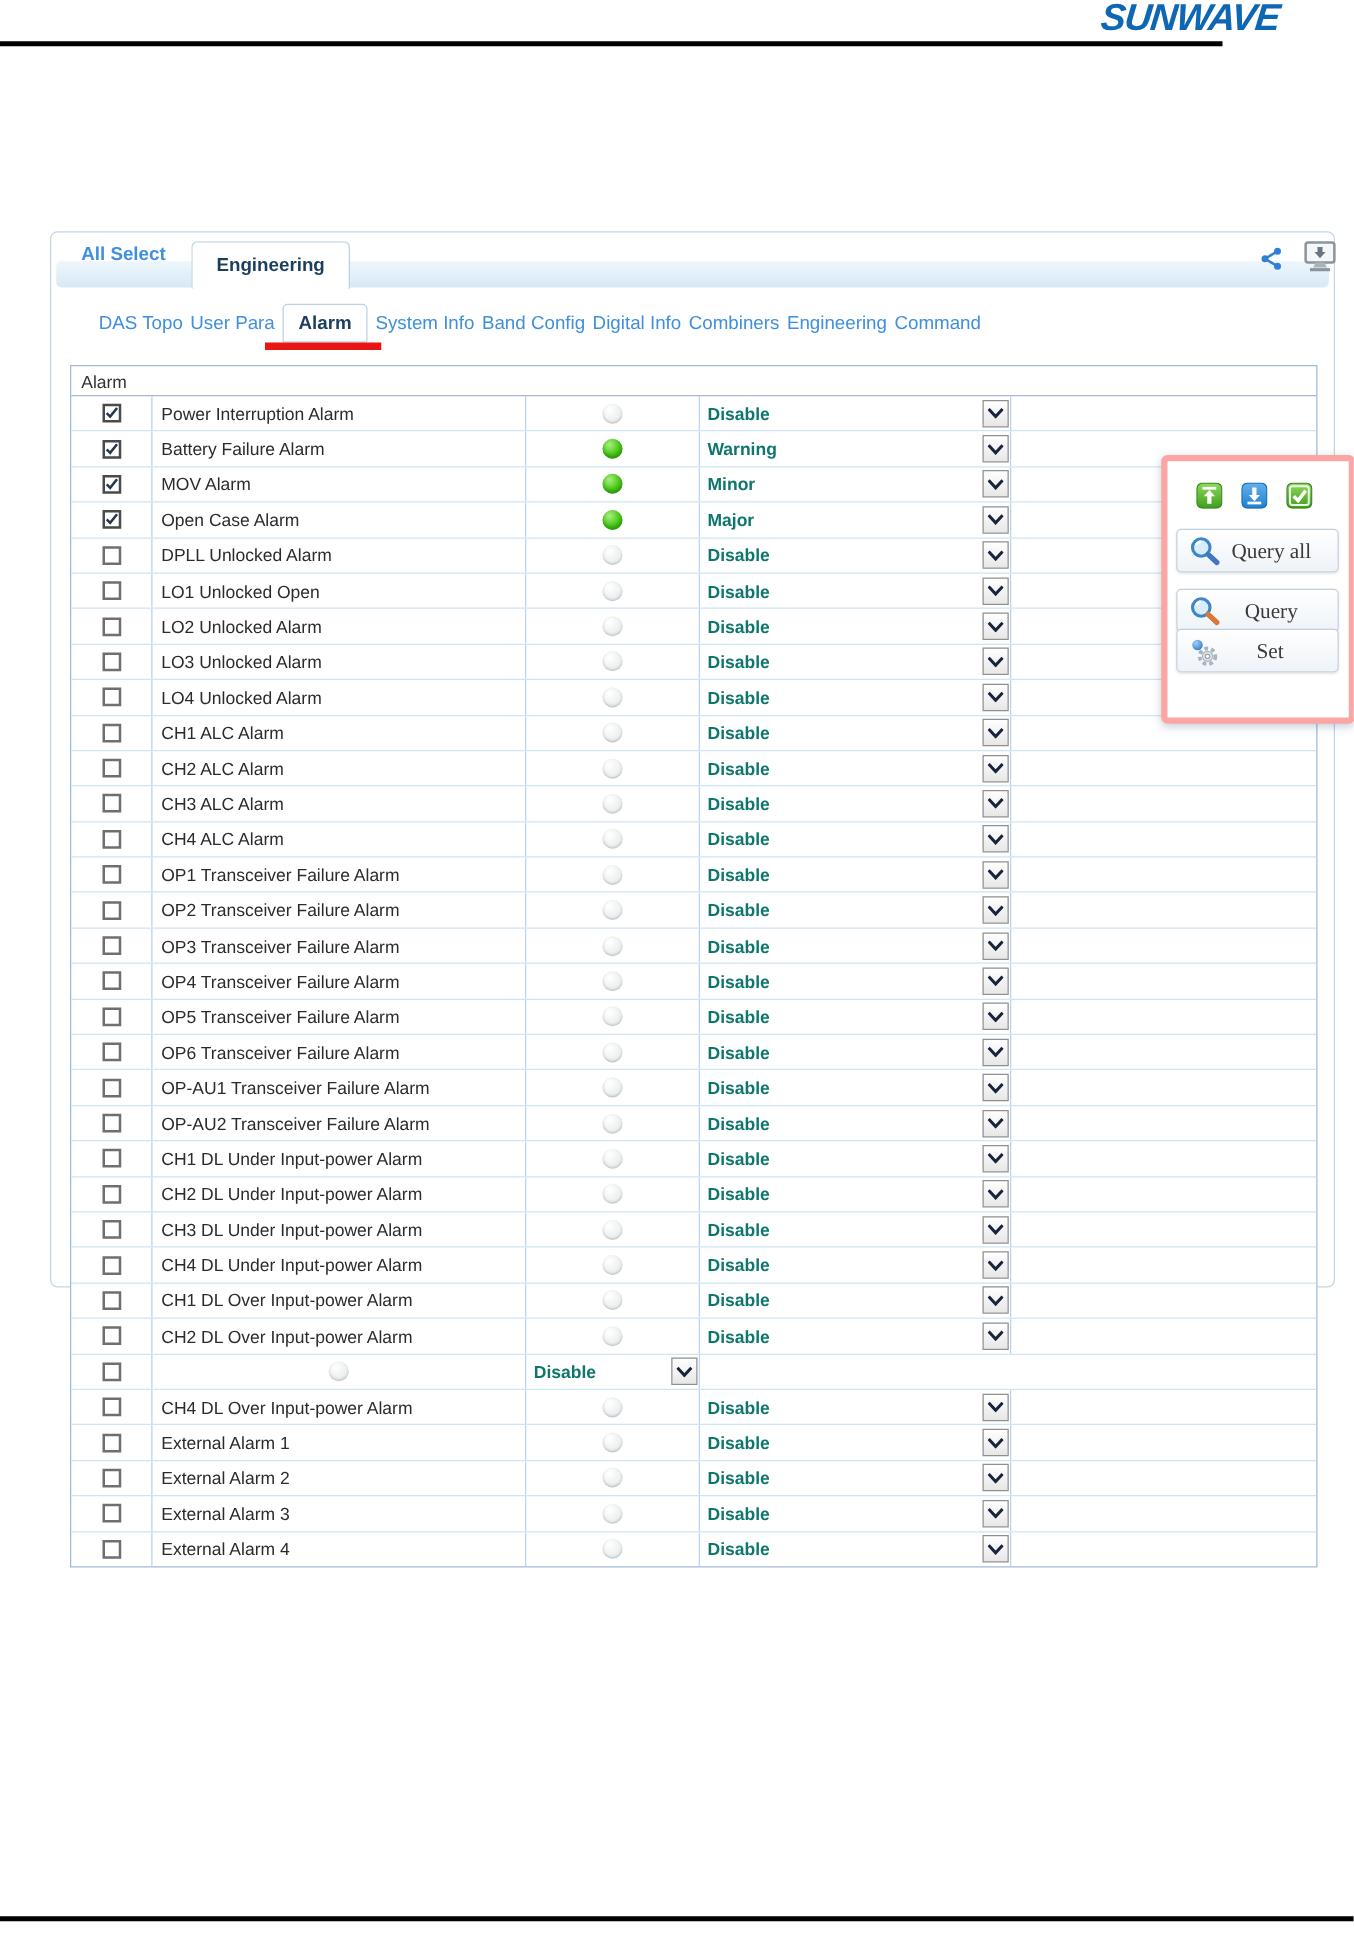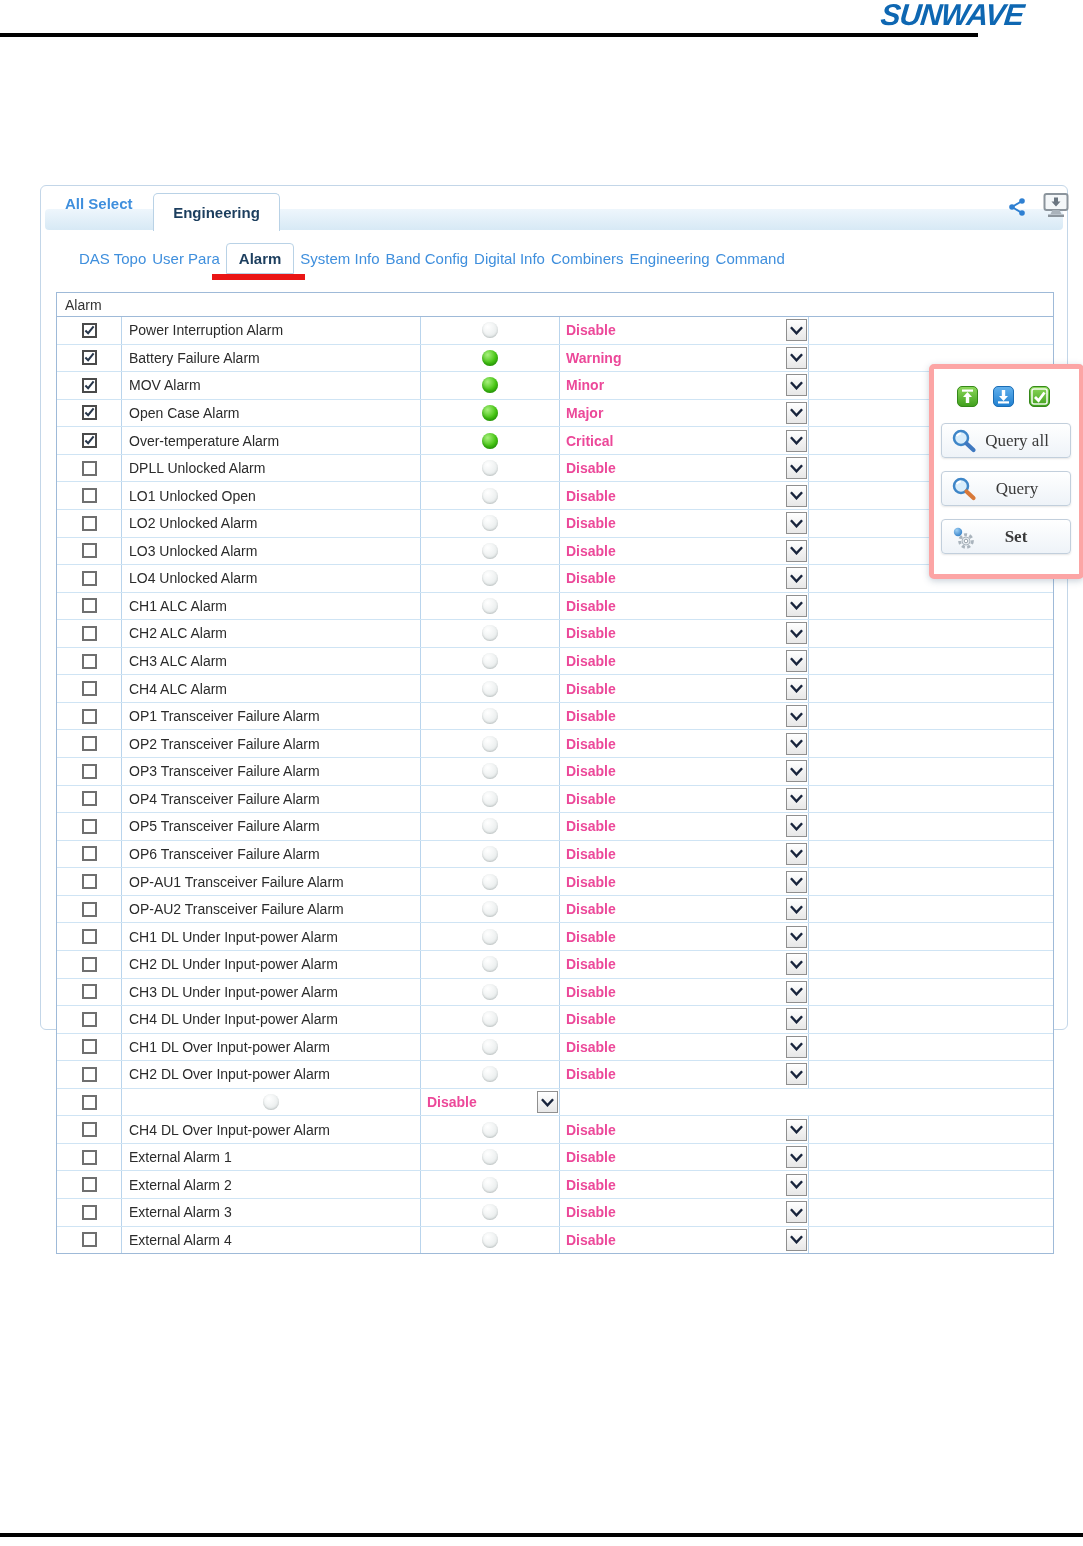--- a/index.html
+++ b/index.html
@@ -39,21 +39,21 @@
          border-bottom:1px solid #9fbad8;box-sizing:border-box;}
   .tbody{display:flex;flex-direction:column;height:936px;}
   .row{flex:1;display:grid;grid-template-columns:65px 299px 139px 249px 1fr;
        border-bottom:1px solid #cfe4f4;box-sizing:border-box;text-align:right;}
   .row:last-child{border-bottom:none;}
   .cell{display:flex;align-items:center;border-right:1px solid #b9d4ec;box-sizing:border-box;overflow:hidden;}
   .cell:last-child{border-right:none;}
   .c-check{justify-content:center;}
   .c-name{padding-left:7px;font-size:14px;color:#2b2b2b;}
   .c-led{justify-content:center;}
-  .c-status{position:relative;padding-left:6px;font-size:14px;font-weight:bold;color:#ec4899;}
+  .c-status{position:relative;padding-left:6px;font-size:14px;font-weight:bold;color:#0f766e;}
 
   .cb{width:15px;height:15px;border:2px solid #6f6f6f;background:#fff;box-sizing:border-box;
       display:flex;align-items:center;justify-content:center;cursor:pointer;}
   .cb.checked{border-color:#4a4a4a;}
   .led{width:16px;height:16px;border-radius:50%;}
   .led.green{background:radial-gradient(circle at 35% 30%,#a8f07e,#46c513 55%,#2f9e0b);
              box-shadow:inset 0 -2px 3px rgba(0,90,0,.35);}
   .led.off{background:radial-gradient(circle at 35% 30%,#ffffff,#eef1f1 55%,#dfe3e3);
            box-shadow:inset 0 -1px 2px rgba(120,130,130,.4);}
   .dd{position:absolute;right:1px;top:50%;transform:translateY(-50%);width:21px;height:22px;
@@ -191,42 +191,20 @@
                 <path d="M1.5 6 L4.5 9 L10.5 1.5" stroke="#27364a" stroke-width="2.2" fill="none"></path>
               </svg>
             </span>
           </div>
           <div class="cell c-name">Open Case Alarm</div>
           <div class="cell c-led">
             <span class="led green"></span>
           </div>
           <div class="cell c-status">
             <span>Major</span>
-            <span class="dd">
-              <svg width="13" height="9" viewBox="0 0 14 9">
-                <path d="M1 1 L7 7.5 L13 1" stroke="#18243c" stroke-width="2.6" fill="none"></path>
-              </svg>
-            </span>
-          </div>
-          <div class="cell"></div>
-        </div>
-        <div class="row">
-          <div class="cell c-check">
-            <span class="cb checked">
-              <svg width="11" height="11" viewBox="0 0 12 12">
-                <path d="M1.5 6 L4.5 9 L10.5 1.5" stroke="#27364a" stroke-width="2.2" fill="none"></path>
-              </svg>
-            </span>
-          </div>
-          <div class="cell c-name">Over-temperature Alarm</div>
-          <div class="cell c-led">
-            <span class="led green"></span>
-          </div>
-          <div class="cell c-status">
-            <span>Critical</span>
             <span class="dd">
               <svg width="13" height="9" viewBox="0 0 14 9">
                 <path d="M1 1 L7 7.5 L13 1" stroke="#18243c" stroke-width="2.6" fill="none"></path>
               </svg>
             </span>
           </div>
           <div class="cell"></div>
         </div>
         <div class="row">
           <div class="cell c-check">
@@ -802,21 +780,21 @@
         <div class="fp-btn" style="top: 102px;">
           <span class="ico">
             <svg width="28" height="26" viewBox="0 0 28 26">
               <circle cx="11" cy="10" r="7" fill="#d8edfb" stroke="#3e86c8" stroke-width="2.5"></circle>
               <path d="M6.8 8.2 A4.6 4.6 0 0 1 10.8 5.4" stroke="#fff" stroke-width="2" fill="none"></path>
               <line x1="16.5" y1="15.5" x2="23.5" y2="22" stroke="#d8793a" stroke-width="4.2" stroke-linecap="round"></line>
             </svg>
           </span>
           <span class="lbl">Query</span>
         </div>
-        <div class="fp-btn" style="top: 150px; font-weight: bold;">
+        <div class="fp-btn" style="top: 134px;">
           <span class="ico">
             <svg width="26" height="26" viewBox="0 0 26 26">
               <defs>
                 <radialGradient id="gs" cx="0.35" cy="0.3" r="0.8">
                   <stop offset="0" stop-color="#9fd0f5"></stop>
                   <stop offset="1" stop-color="#2e7cc4"></stop>
                 </radialGradient>
               </defs>
               <circle cx="8" cy="8" r="4.2" fill="url(#gs)"></circle>
               <circle cx="16" cy="17" r="6.3" fill="none" stroke="#aab4bd" stroke-width="3" stroke-dasharray="3 2.4"></circle>

